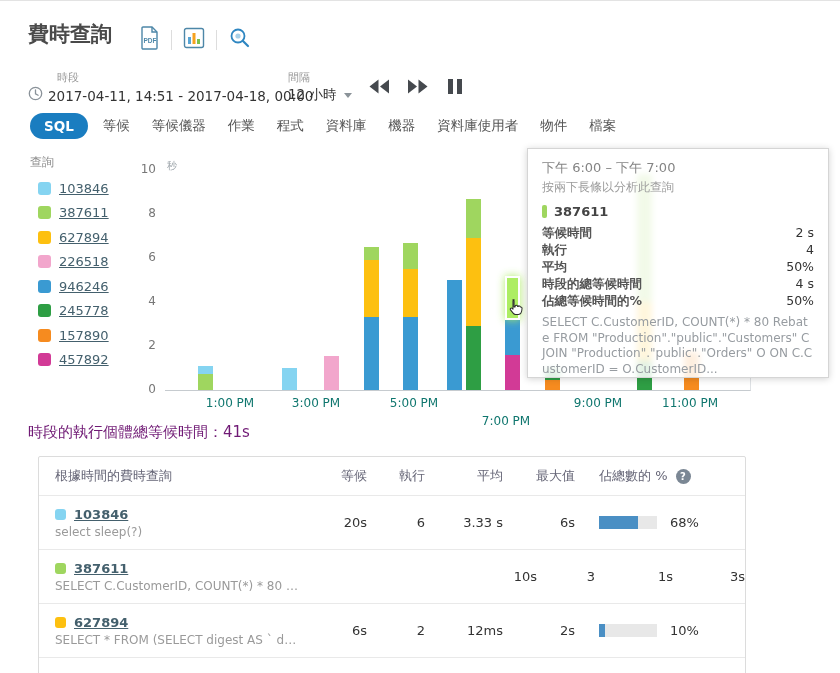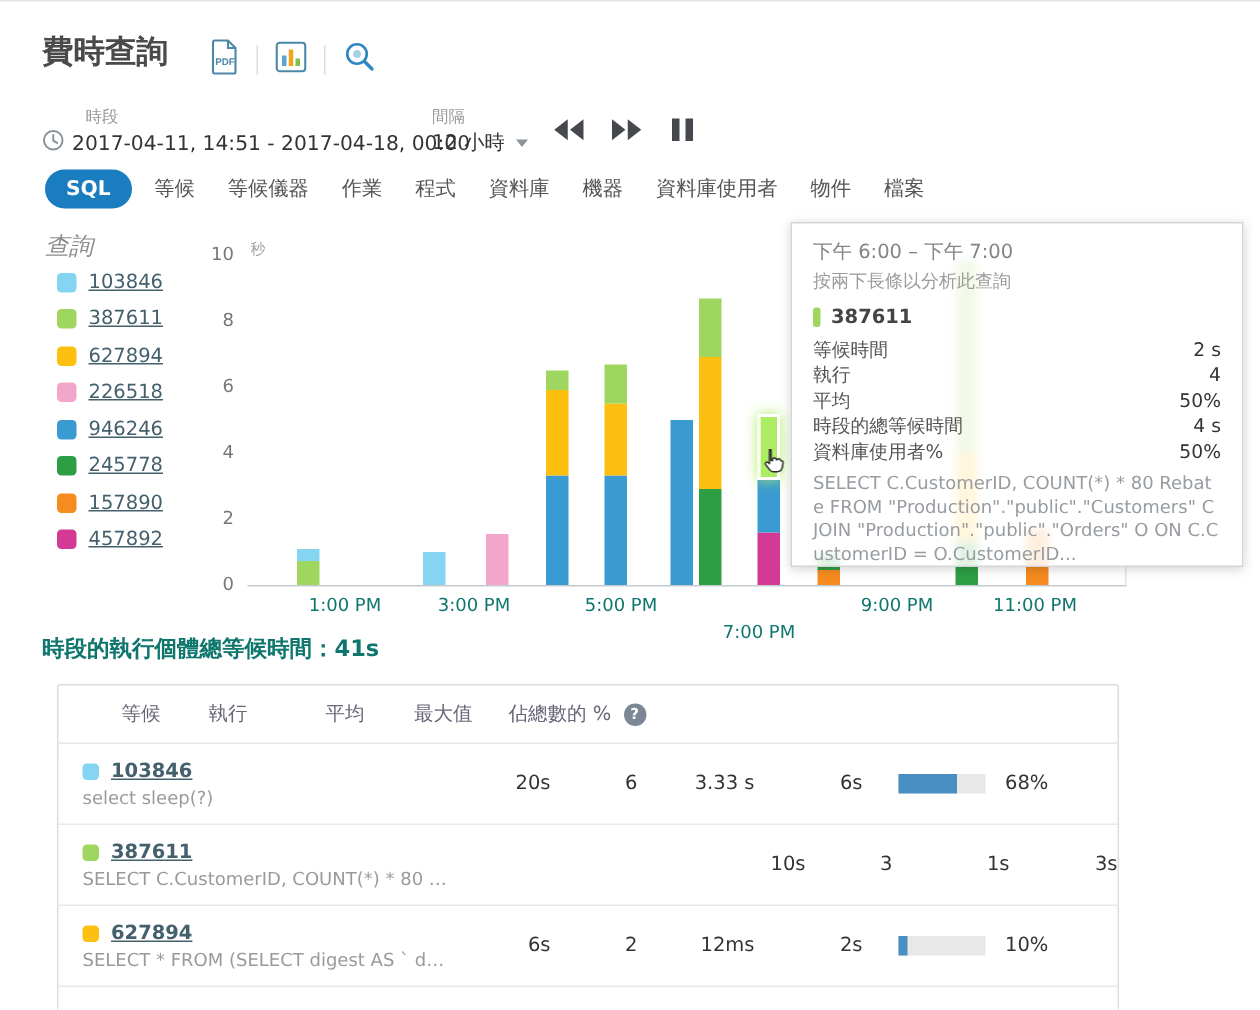--- a/index.html
+++ b/index.html
@@ -27,21 +27,21 @@
   .interval-value{font-size:13.5px;color:#333;}
   .caret{display:inline-block;width:0;height:0;border-left:4px solid transparent;border-right:4px solid transparent;border-top:5px solid #8b9399;margin-left:8px;}
   .playback{left:368px;top:78px;display:flex;align-items:center;gap:17px;}
 
   
   .tabs{left:30px;top:112px;display:flex;align-items:center;}
   .tab{font-size:13.5px;color:#555;padding:5px 11px;cursor:pointer;white-space:nowrap;}
   .tab.active{background:#1a7dc0;color:#fff;border-radius:15px;font-weight:bold;padding:5px 14px;margin-right:4px;}
 
   
-  .legend-title{left:30px;top:154px;font-size:16px;color:#8b8b8b;font-style:italic;}
+  .legend-title{left:30px;top:154px;font-size:12px;color:#8b8b8b;}
   .legend-list{left:38px;top:176px;}
   .legend-item{display:flex;align-items:center;gap:8px;height:24.5px;cursor:pointer;}
   .swatch{width:13px;height:13px;border-radius:3px;display:inline-block;flex:none;}
   .legend-label{font-size:13px;color:#44606d;text-decoration:underline;}
 
   
   .plot{left:165px;top:170px;width:585px;height:220px;border-bottom:1px solid #c6cbcf;border-right:1px solid #dfe2e5;}
   .bar-seg{position:absolute;width:15px;}
   .bar-seg.hl{outline:2px solid rgba(255,255,255,.95);outline-offset:-2px;filter:brightness(1.1) saturate(1.05);box-shadow:0 0 9px rgba(159,214,95,.95);}
   .axis-layer{left:0;top:0;width:840px;height:673px;pointer-events:none;}
@@ -54,28 +54,28 @@
     background:rgba(255,255,255,.86);-webkit-backdrop-filter:blur(3px);backdrop-filter:blur(3px);
     border:1px solid #d5d5d5;box-shadow:0 1px 7px rgba(0,0,0,.18);
     padding:10px 14px;z-index:40;overflow:hidden;}
   .tt-time{font-size:13px;color:#848484;}
   .tt-hint{font-size:12px;color:#9b9b9b;margin-top:2px;}
   .tt-series{display:flex;align-items:center;margin-top:8px;}
   .tt-swatch{width:5px;height:13px;border-radius:2px;display:inline-block;}
   .tt-series-name{font-size:13px;font-weight:bold;color:#444;margin-left:7px;}
   .tt-stats{margin-top:5px;}
   .tt-row{display:flex;justify-content:space-between;font-size:12.5px;line-height:17px;}
-  .tt-row .l{font-weight:normal;color:#555;}
+  .tt-row .l{font-weight:bold;color:#555;}
   .tt-row .v{color:#333;}
   .tt-sql{margin-top:6px;font-size:12px;line-height:1.3;color:#979ca1;word-break:break-all;}
 
   .cursor{left:505px;top:296px;width:22px;height:22px;z-index:60;pointer-events:none;}
 
   
-  .summary{left:28px;top:423px;font-size:15px;font-weight:bold;color:#0f766e;}
+  .summary{left:28px;top:423px;font-size:15px;font-weight:normal;color:#701a75;}
   .table{left:38px;top:456px;width:708px;border:1px solid #dcdcdc;border-radius:2px;background:#fff;box-sizing:border-box;}
   .thead{display:flex;align-items:center;height:38px;font-size:13px;color:#667;}
   .t-row{display:flex;align-items:center;height:53px;border-top:1px solid #e9e9e9;}
   .col-query{flex:1;padding-left:16px;min-width:0;}
   .col-wait{width:68px;text-align:right;}
   .col-exec{width:58px;text-align:right;}
   .col-avg{width:78px;text-align:right;}
   .col-max{width:72px;text-align:right;}
   .col-pct{width:170px;display:flex;align-items:center;padding-left:24px;box-sizing:border-box;}
   .cell{font-size:13px;color:#333;}
@@ -276,37 +276,38 @@
       </div>
     <div class="tt-row">
         <span class="l">平均</span>
         <span class="v">50%</span>
       </div>
     <div class="tt-row">
         <span class="l">時段的總等候時間</span>
         <span class="v">4 s</span>
       </div>
     <div class="tt-row">
-        <span class="l">資料庫使用者%</span>
+        <span class="l">佔總等候時間的%</span>
         <span class="v">50%</span>
       </div>
   </div>
   <div class="tt-sql">SELECT C.CustomerID, COUNT(*) * 80 Rebate FROM "Production"."public"."Customers" C JOIN "Production"."public"."Orders" O ON C.CustomerID = O.CustomerID...</div>
 </div>
 
 <div class="abs cursor">
   <svg viewBox="0 0 24 24" width="22" height="22">
       <path d="M8.6 4.2c.7 0 1.3.6 1.3 1.3v6.4l1 .2.2-1c.2-.7.8-1.1 1.5-1 .6.1 1.1.6 1.1 1.3l.6.1c.2-.5.8-.8 1.4-.7.6.1 1 .6 1.1 1.2l.5.1c.7 0 1.3.6 1.3 1.3-.1 2.3-.5 4-1.2 5.2-.6 1-1.6 1.5-2.7 1.5h-3.3c-.9 0-1.8-.4-2.3-1.1l-3.1-3.9c-.4-.5-.3-1.2.1-1.6.5-.5 1.2-.4 1.7 0l.9.9V5.5c0-.7.6-1.3 1.3-1.3z" fill="#fff" stroke="#2b2b2b" stroke-width="1.1" stroke-linejoin="round"></path>
     </svg>
 </div>
 
 <div class="abs summary">時段的執行個體總等候時間：41s</div>
 
 <div class="abs table">
   <div class="thead">
+    <div class="col-query">根據時間的費時查詢</div>
     <div class="col-wait">等候</div>
     <div class="col-exec">執行</div>
     <div class="col-avg">平均</div>
     <div class="col-max">最大值</div>
     <div class="col-pct">
       <span>佔總數的 %</span>
       <span class="help-icon">?</span>
     </div>
   </div>
 

